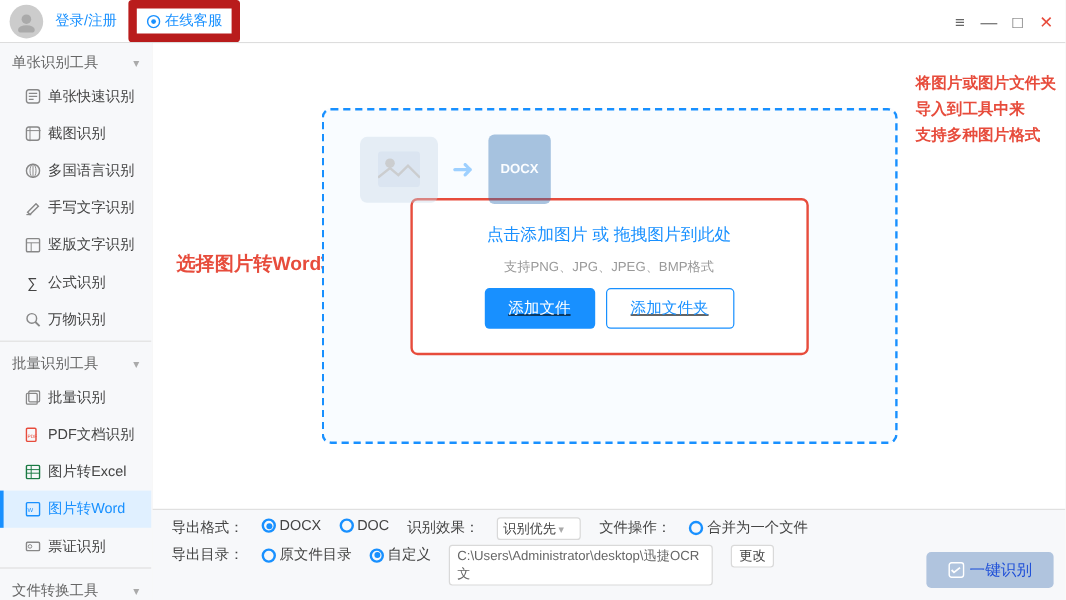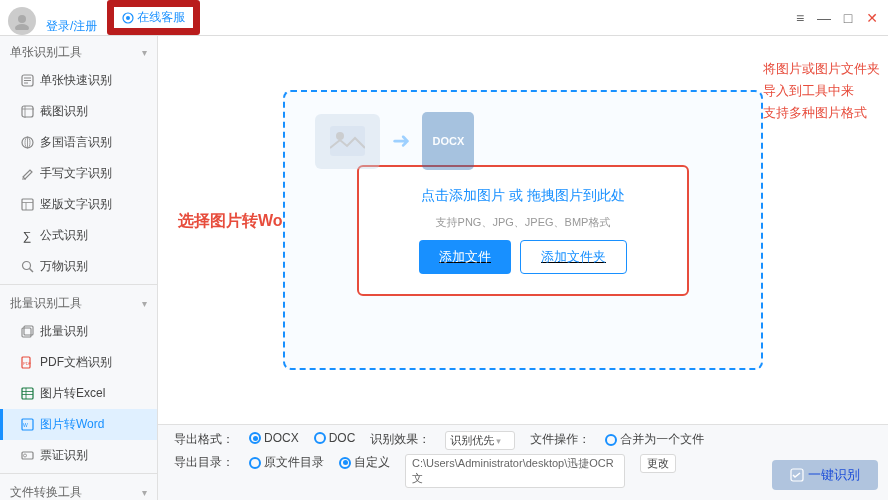--- a/index.html
+++ b/index.html
@@ -31,21 +31,21 @@
       width: 28px; height: 28px;
       background: #1890ff;
       border-radius: 4px;
       display: flex; align-items: center; justify-content: center;
       color: white; font-size: 10px; font-weight: bold;
     }
     .app-title {
       font-size: 13px; color: #333; font-weight: normal;
     }
     .title-bar-center {
-      display: flex; align-items: flex-end; gap: 10px;
+      display: flex; align-items: center; gap: 10px;
     }
     .user-avatar {
       width: 28px; height: 28px; border-radius: 50%;
       background: #ccc; display: flex; align-items: center; justify-content: center;
       font-size: 11px; color: #666;
     }
     .login-btn {
       color: #1890ff; font-size: 12px; cursor: pointer;
     }
     .service-btn {
@@ -68,21 +68,21 @@
     .win-btn.close { color: #e74c3c; }
 
     
     .main-layout {
       display: flex;
       height: calc(500px - 36px);
     }
 
     
     .sidebar {
-      width: 158px;
+      width: 127px;
       background: #f7f8fa;
       border-right: 1px solid #e0e0e0;
       overflow-y: auto;
       flex-shrink: 0;
     }
     .sidebar-section-title {
       display: flex; align-items: center; justify-content: space-between;
       padding: 8px 10px 4px 10px;
       font-size: 12px; color: #666; cursor: pointer;
     }
@@ -431,21 +431,21 @@
 
   <div class="content-area">
     <div class="drop-zone-container">
 
       <div class="callout-left">
         <span>选择图片转Word功能</span>
       </div>
 
       <div class="arrow-red-left" style="position:absolute;left:145px;top:52%;font-size:22px;color:#e74c3c;">→</div>
 
-      <div class="callout-right" style="position:absolute;right:8px;top:22px;font-size:13px;font-weight:normal;color:#e74c3c;line-height:1.7;">
+      <div class="callout-right" style="position:absolute;right:8px;top:22px;font-size:13px;font-weight:bold;color:#e74c3c;line-height:1.7;">
         将图片或图片文件夹<br>导入到工具中来<br>支持多种图片格式
       </div>
 
       <div style="position:absolute;right:158px;top:100px;font-size:20px;color:#e74c3c;transform:rotate(180deg);">→</div>
 
       <div class="drop-zone">
 
         <div style="position:absolute;top:20px;left:30px;display:flex;align-items:center;gap:12px;opacity:0.4;">
           <div style="width:65px;height:55px;background:#c8d8e8;border-radius:6px;display:flex;align-items:center;justify-content:center;">
             <svg width="35" height="30" viewBox="0 0 35 30">

